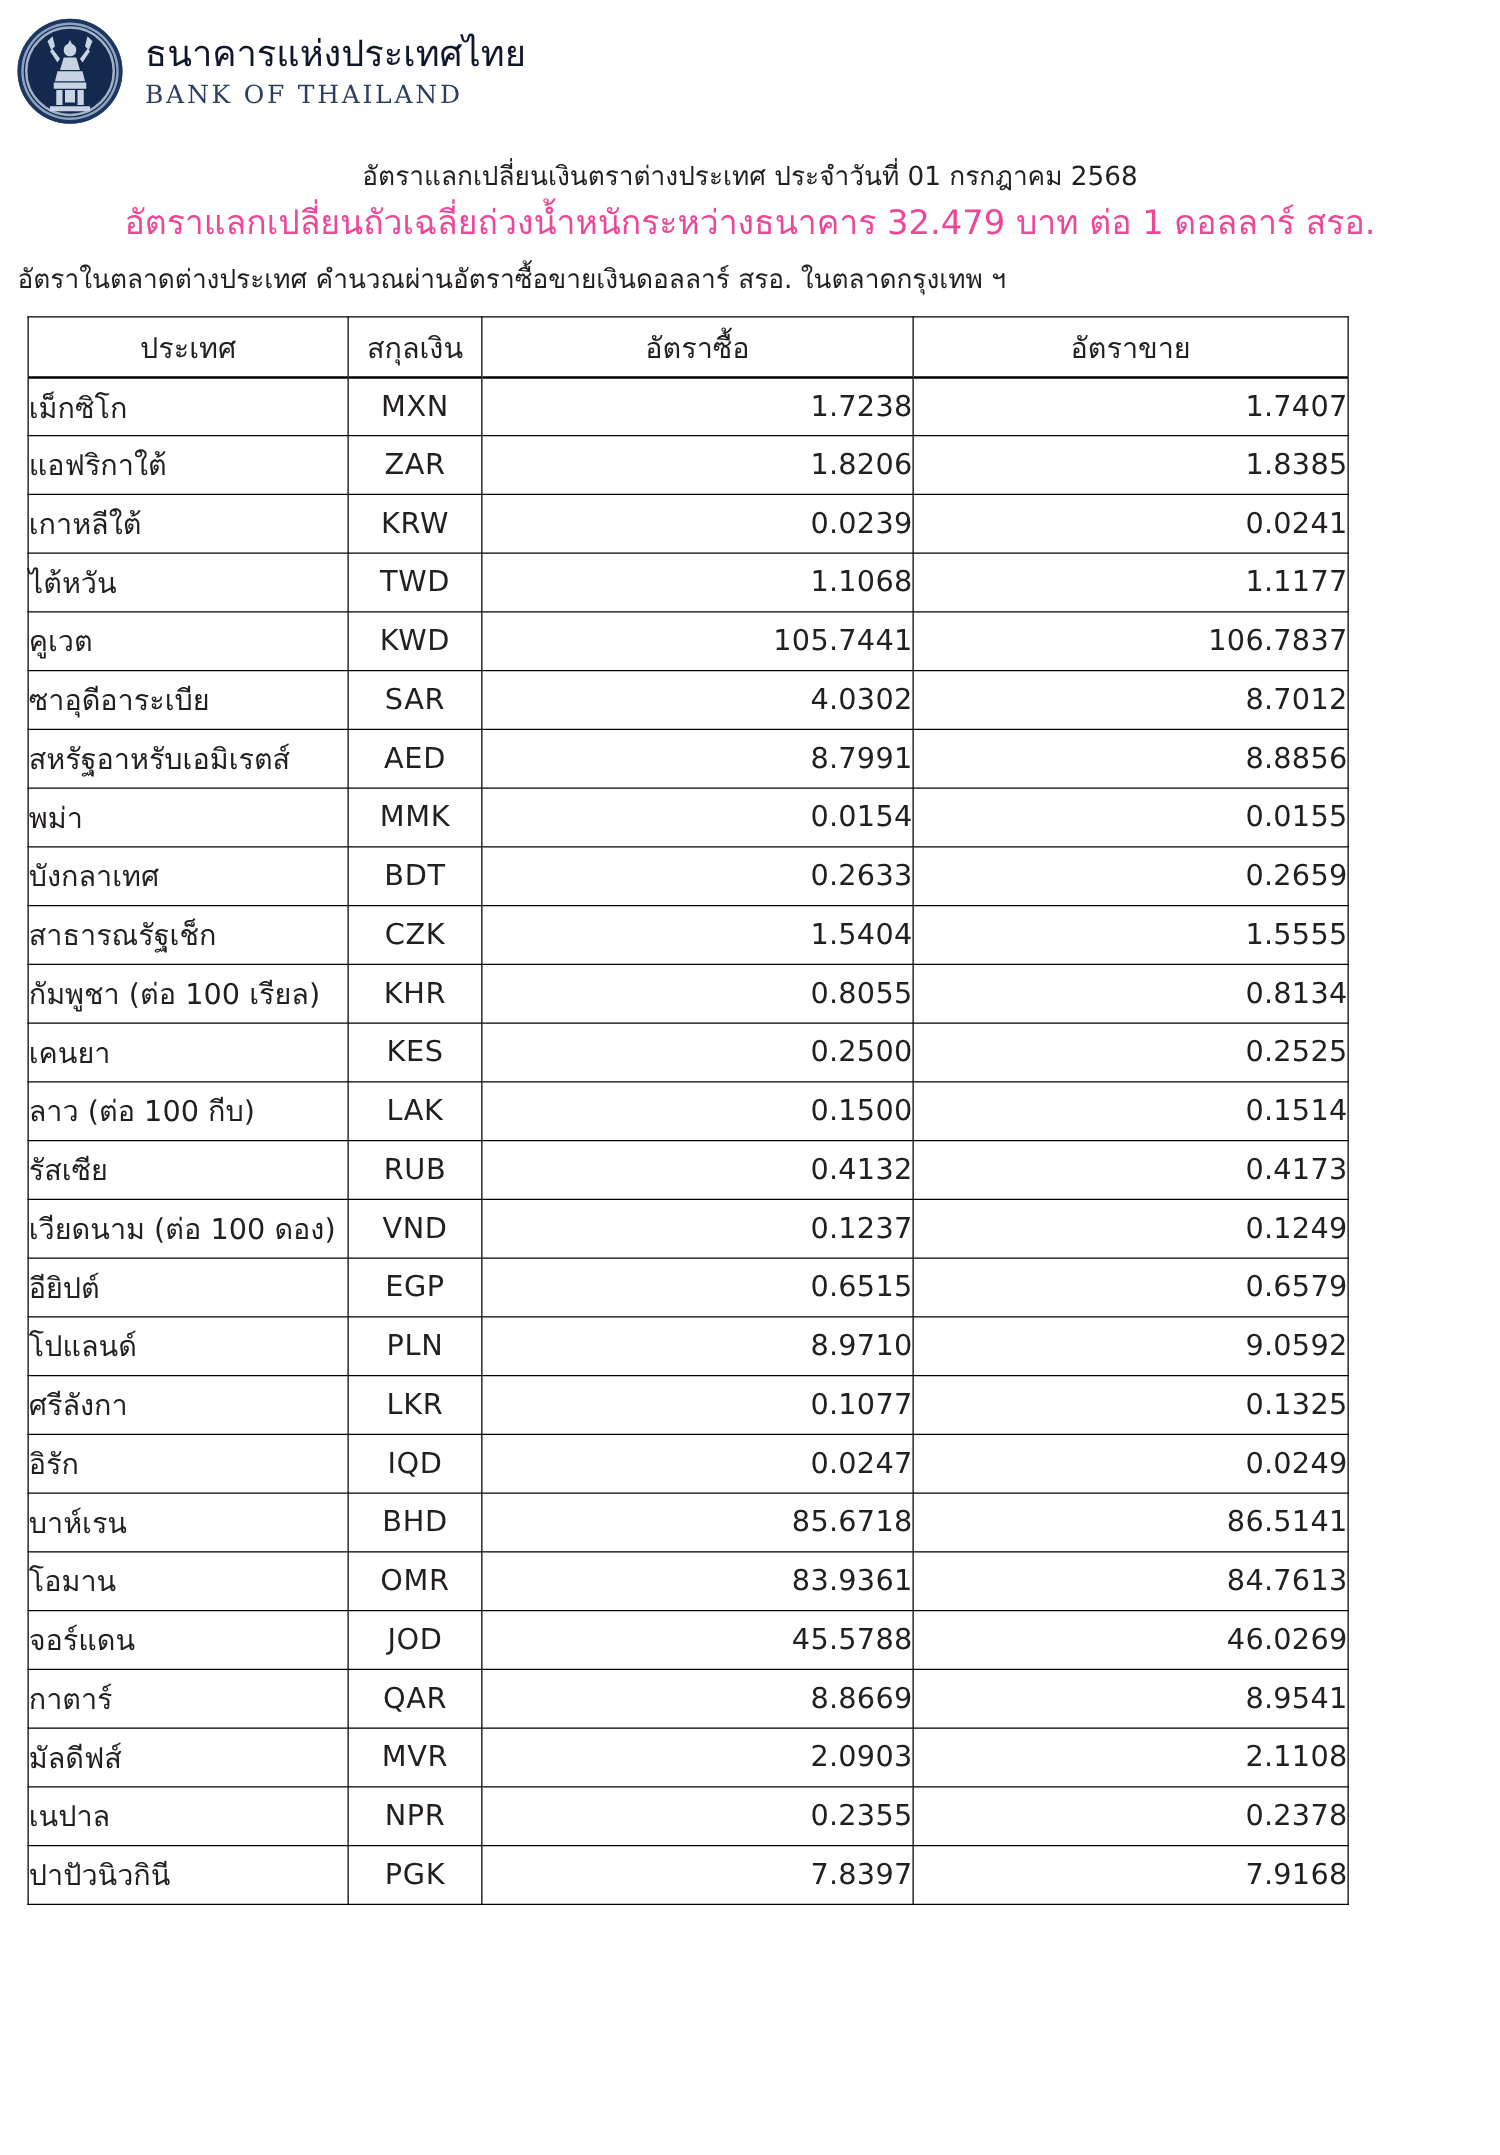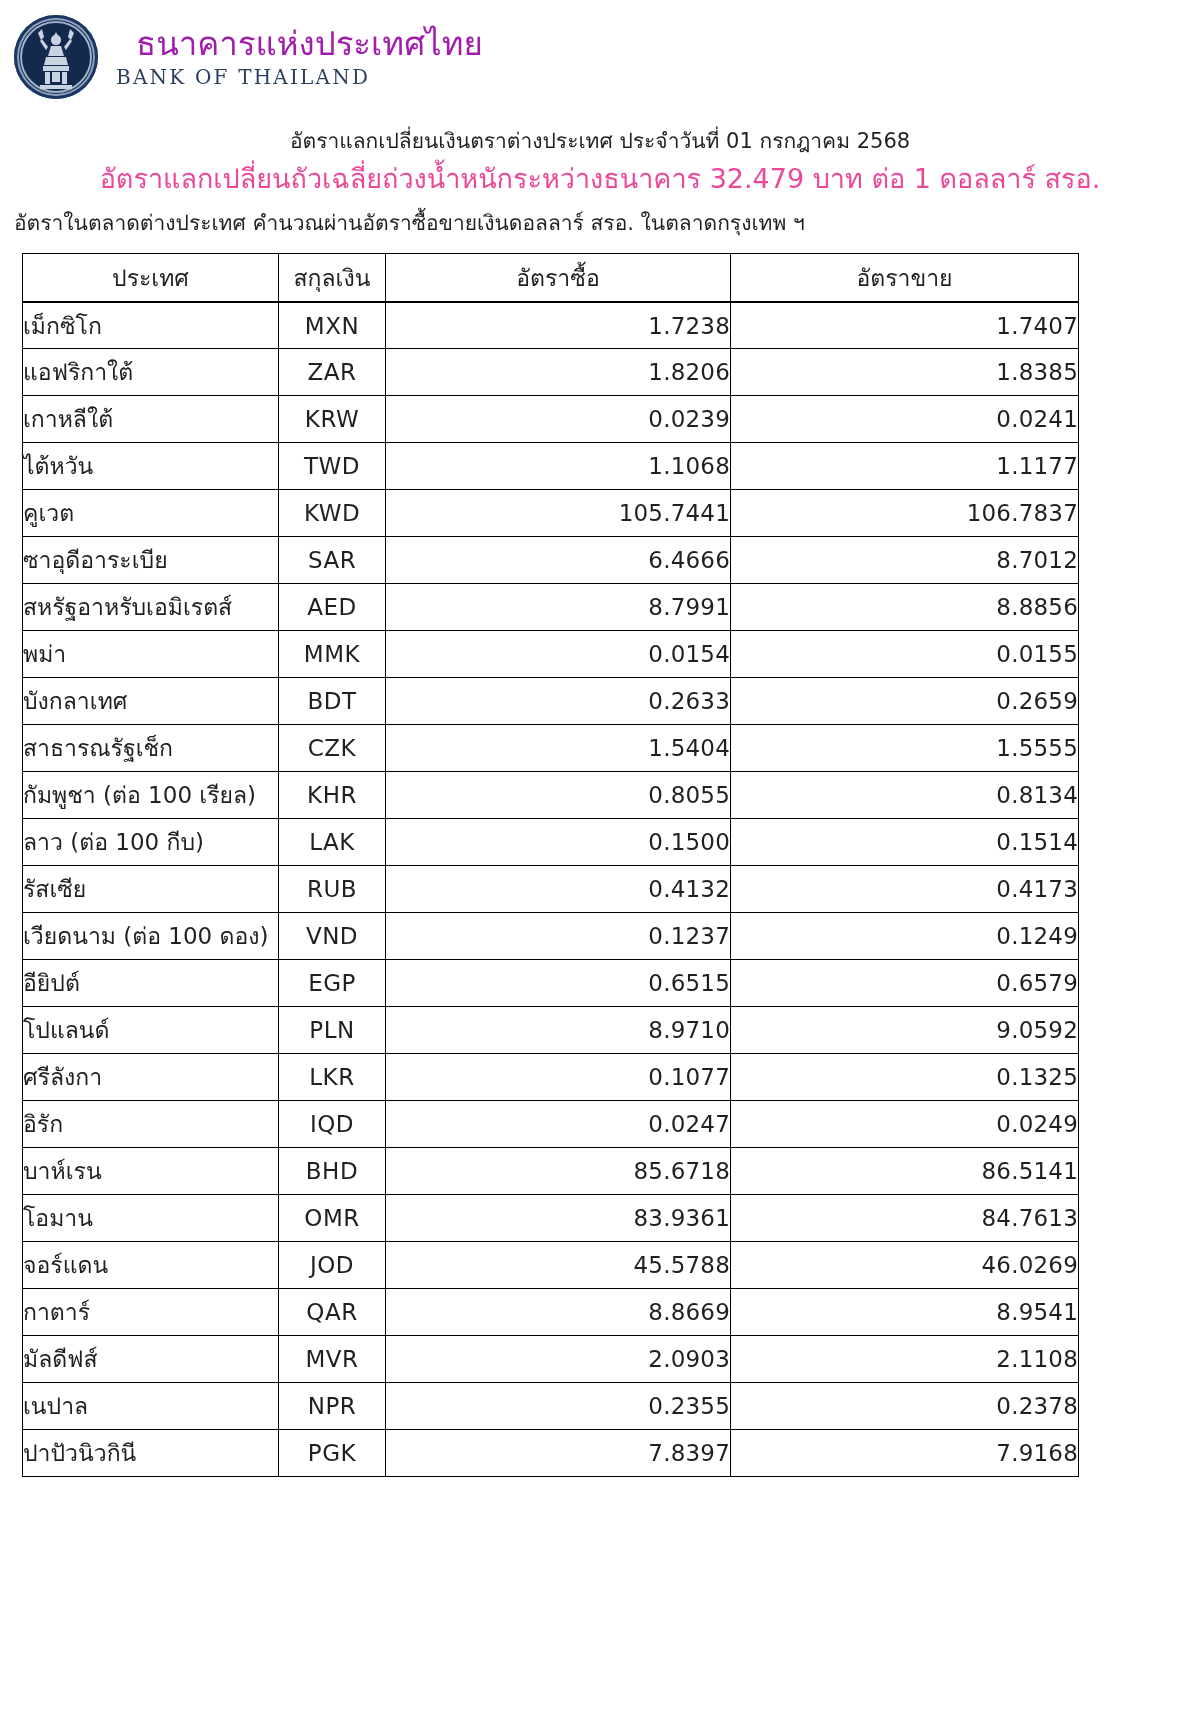--- a/index.html
+++ b/index.html
@@ -46,26 +46,25 @@
     top: 12px;
     transform: translateX(-50%);
     width: 46px;
     height: 64px;
   }
   .logo-text {
     margin-left: 18px;
     line-height: 1;
   }
   .logo-text .th {
-    font-size: 33px;
-    color: #a21caf;
+    font-size: 29px;
+    color: #0f172a;
     letter-spacing: 0px;
     font-family: "DejaVu Sans", "Liberation Sans", sans-serif;
     white-space: nowrap;
-    margin-left: 20px;
   }
   .logo-text .en {
     font-size: 20px;
     color: #2d3f5e;
     font-family: "DejaVu Serif", "Liberation Serif", serif;
     letter-spacing: 2.2px;
     margin-top: 7px;
     white-space: nowrap;
   }
 
@@ -226,21 +225,21 @@
         </tr>
         <tr>
           <td class="country">คูเวต</td>
           <td class="code">KWD</td>
           <td class="num">105.7441</td>
           <td class="num">106.7837</td>
         </tr>
         <tr>
           <td class="country">ซาอุดีอาระเบีย</td>
           <td class="code">SAR</td>
-          <td class="num">6.4666</td>
+          <td class="num">4.0302</td>
           <td class="num">8.7012</td>
         </tr>
         <tr>
           <td class="country">สหรัฐอาหรับเอมิเรตส์</td>
           <td class="code">AED</td>
           <td class="num">8.7991</td>
           <td class="num">8.8856</td>
         </tr>
         <tr>
           <td class="country">พม่า</td>
@@ -260,20 +259,26 @@
           <td class="num">1.5404</td>
           <td class="num">1.5555</td>
         </tr>
         <tr>
           <td class="country">กัมพูชา (ต่อ 100 เรียล)</td>
           <td class="code">KHR</td>
           <td class="num">0.8055</td>
           <td class="num">0.8134</td>
         </tr>
         <tr>
+          <td class="country">เคนยา</td>
+          <td class="code">KES</td>
+          <td class="num">0.2500</td>
+          <td class="num">0.2525</td>
+        </tr>
+        <tr>
           <td class="country">ลาว (ต่อ 100 กีบ)</td>
           <td class="code">LAK</td>
           <td class="num">0.1500</td>
           <td class="num">0.1514</td>
         </tr>
         <tr>
           <td class="country">รัสเซีย</td>
           <td class="code">RUB</td>
           <td class="num">0.4132</td>
           <td class="num">0.4173</td>

